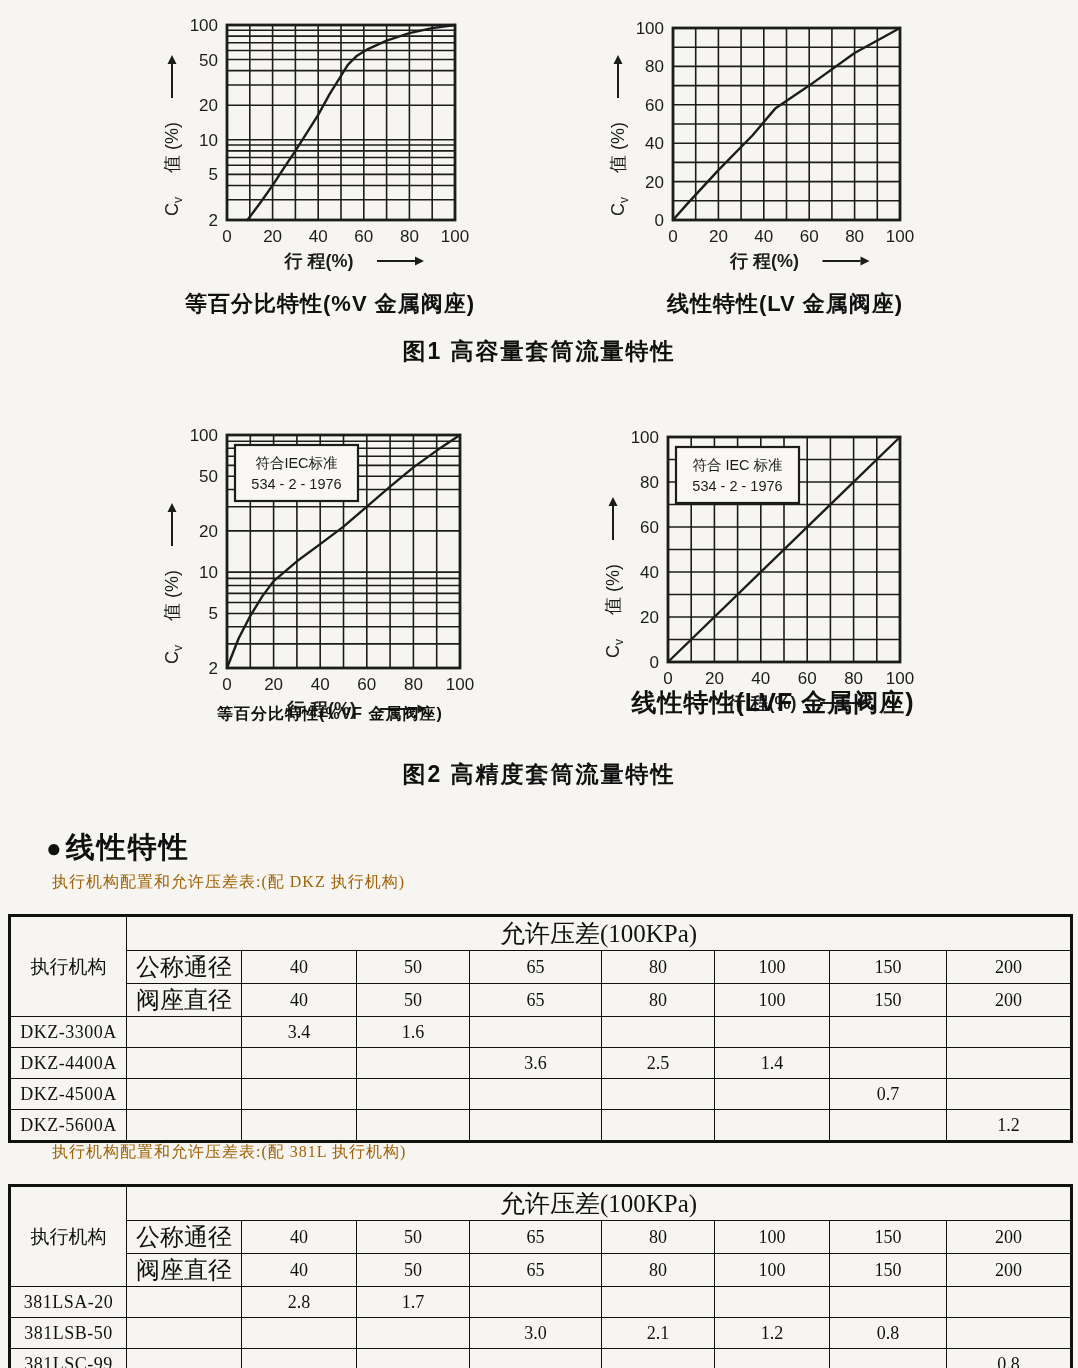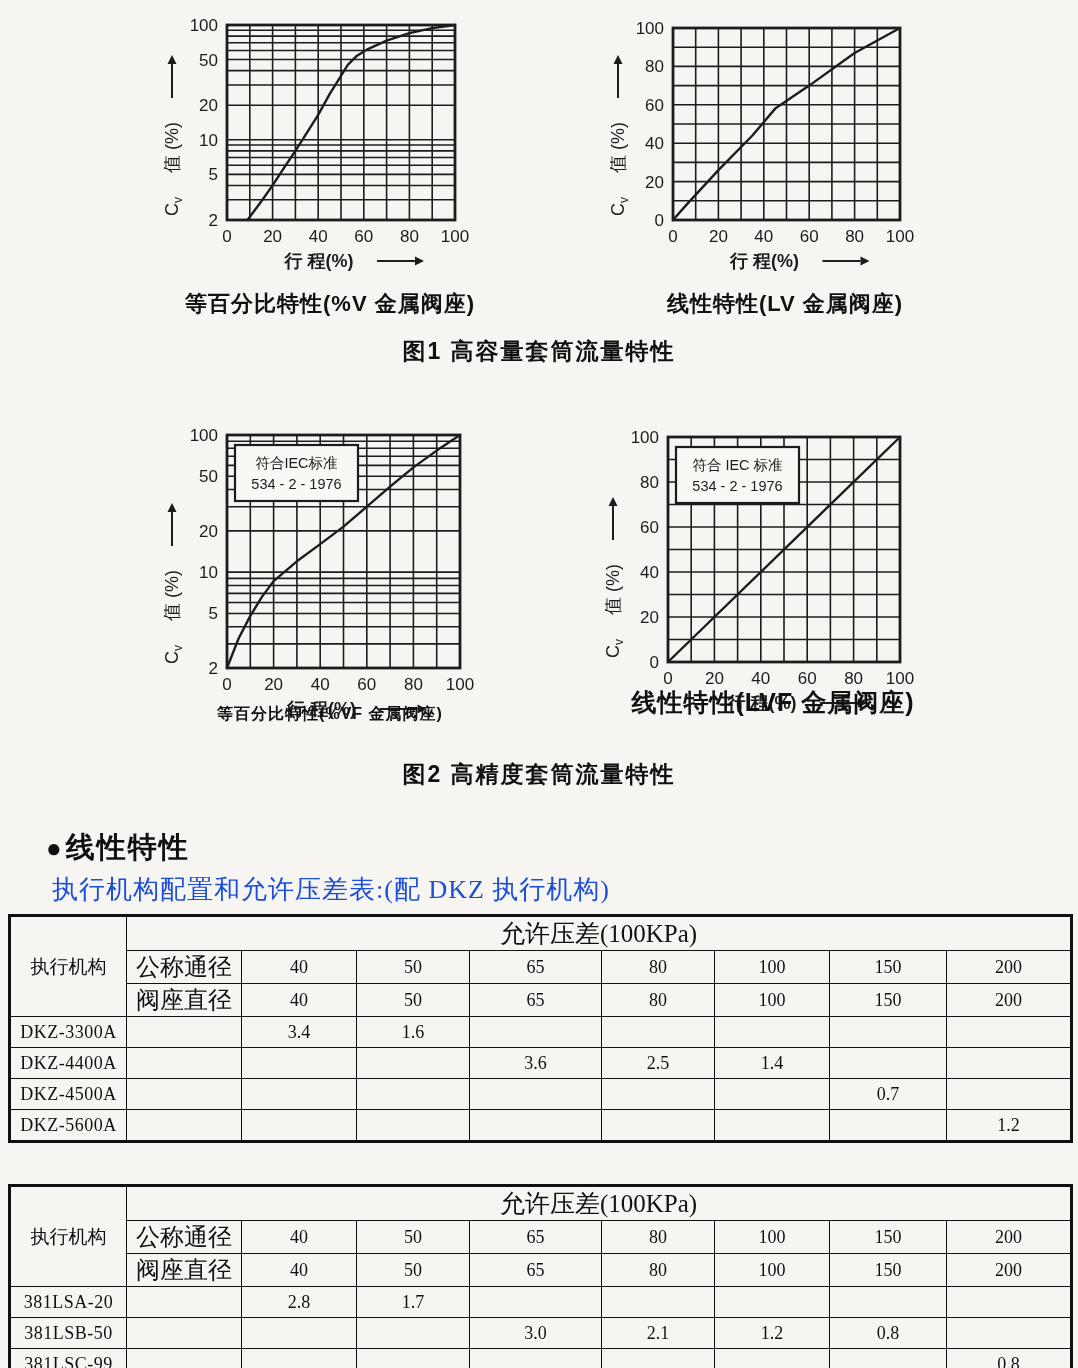--- a/index.html
+++ b/index.html
@@ -25,21 +25,21 @@
   .cap-fig1{top:336px;}
   .cap-fig2{top:759px;}
   .section-heading{
     position:absolute;left:46px;top:828px;
     font-size:29px;font-weight:bold;color:#101010;letter-spacing:2px;
     display:flex;align-items:center;
   }
   .section-heading .bullet{font-size:26px;margin-right:2px;line-height:1;}
   .table-caption{
     position:absolute;left:52px;width:900px;
-    font-family:"Liberation Serif",serif;font-size:26px;color:#1d4ed8;
+    font-family:"Liberation Serif",serif;font-size:16px;color:#a16207;
     letter-spacing:1px;
   }
   .cap-table1{top:872px;}
   .cap-table2{top:1142px;}
   .tbl-wrap{position:absolute;left:8px;width:1062px;}
   .tw1{top:914px;}
   .tw2{top:1184px;}
   table.ptable{
     width:1062px;border-collapse:collapse;table-layout:fixed;
     border:3px solid #101010;background:transparent;
@@ -380,20 +380,21 @@
             <td class="num"></td>
             <td class="num"></td>
             <td class="num"></td>
             <td class="num"></td>
             <td class="num">1.2</td>
           </tr>
         </tbody>
       </table>
     </div>
 
+  <div class="table-caption cap-table2">执行机构配置和允许压差表:(配 381L 执行机构)</div>
   <div class="tbl-wrap tw2" id="mount-table-1">
       <table class="ptable">
         <colgroup>
           <col style="width: 117px;">
           <col style="width: 115px;">
           <col style="width: 115px;">
           <col style="width: 113px;">
           <col style="width: 132px;">
           <col style="width: 113px;">
           <col style="width: 115px;">

